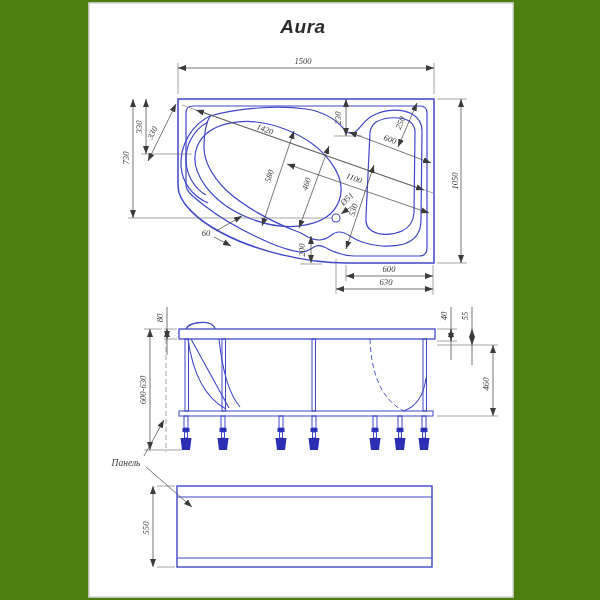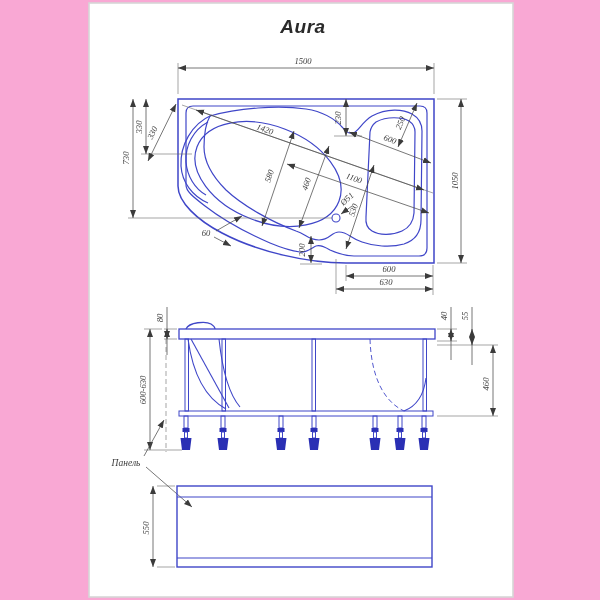--- a/index.html
+++ b/index.html
@@ -1,16 +1,16 @@
 <!DOCTYPE html>
 <html><head>
 <meta charset="utf-8">
 <style>
   html,body{margin:0;padding:0;background:#ffffff;}
-  #stage{width:600px;height:600px;position:relative;background:#f9a8d4;font-family:"Liberation Serif",serif;}
+  #stage{width:600px;height:600px;position:relative;background:#4d7c0f;font-family:"Liberation Serif",serif;}
   svg{display:block;}
   .dim{font-family:"Liberation Serif",serif;font-style:italic;font-size:8.6px;fill:#3b3b3b;text-anchor:middle;}
   .title{font-family:"Liberation Sans",sans-serif;font-style:italic;font-weight:600;font-size:19px;fill:#2a2a2a;text-anchor:middle;letter-spacing:.5px;}
   .blue{stroke:#3f46c8;fill:none;}
   .dline{stroke:#4a4a4a;stroke-width:.75;fill:none;}
   .ext{stroke:#6a6a6a;stroke-width:.6;fill:none;}
   .dash{stroke-dasharray:5 3;}
 </style>
 </head>
 <body>

